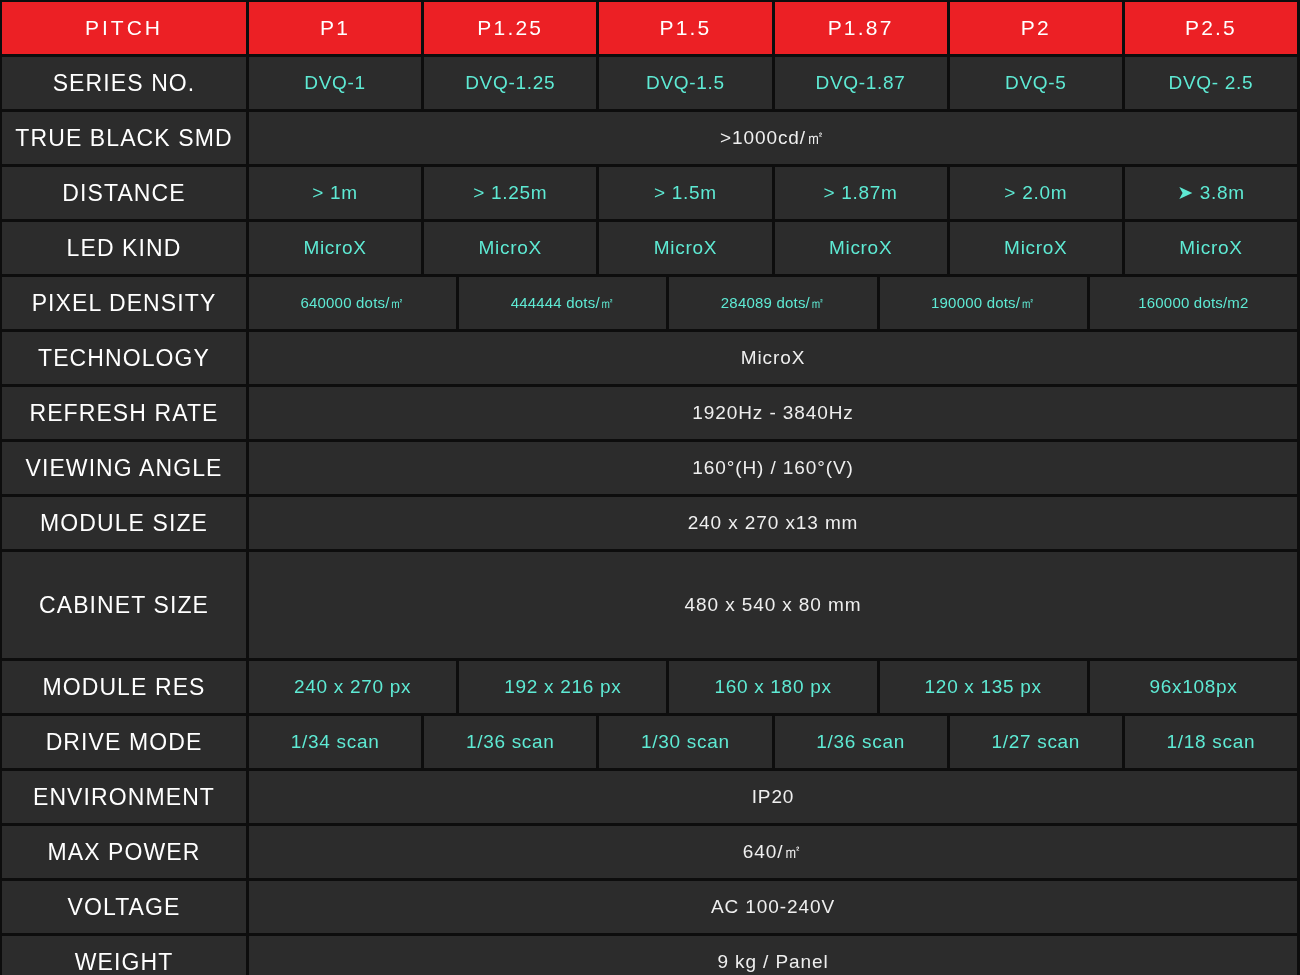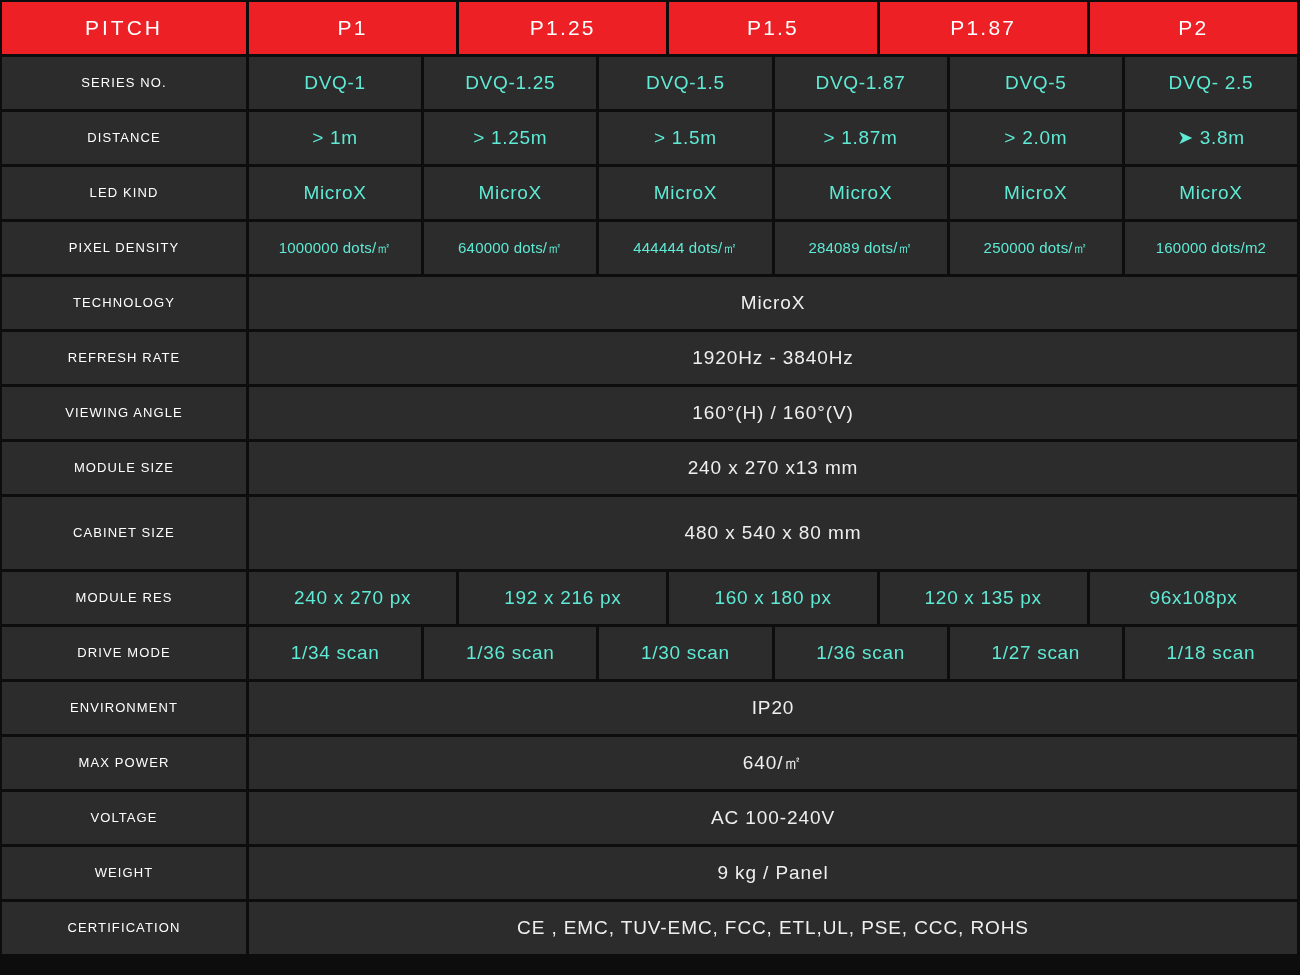--- a/index.html
+++ b/index.html
@@ -44,21 +44,21 @@
     line-height: 1.15;
     padding: 2px 4px;
     overflow: hidden;
     white-space: nowrap;
   }
 
   
   .cell.label-cell {
     flex: 0 0 244px;
     width: 244px;
-    font-size: 13px;
+    font-size: 23px;
     letter-spacing: 1.1px;
     color: #ffffff;
   }
 
   
   .cell.value-cell {
     flex: 1 1 0;
     min-width: 0;
     font-size: 19px;
     color: #5eead4;
@@ -87,71 +87,75 @@
 
   
   .cell.small-text {
     font-size: 15px;
     letter-spacing: 0.2px;
   }
 
   
   .row.h-header { height: 52px; }
   .row.h-std    { height: 52px; }
-  .row.h-tall   { height: 72px; }
+  .row.h-tall   { height: 106px; }
 </style>
 </head>
 <body>
 
 <div id="spec-table">
 
   <div class="row header-row h-header">
     <div class="cell label-cell">PITCH</div>
     <div class="cell value-cell">P1</div>
     <div class="cell value-cell">P1.25</div>
     <div class="cell value-cell">P1.5</div>
     <div class="cell value-cell">P1.87</div>
     <div class="cell value-cell">P2</div>
+    <div class="cell value-cell">P2.5</div>
   </div>
 
   <div id="rows-container" style="display: flex; flex-direction: column; gap: 3px; flex: 1 1 auto;">
       <div class="row h-std">
         <div class="cell label-cell">SERIES NO.</div>
         <div class="cell value-cell">DVQ-1</div>
         <div class="cell value-cell">DVQ-1.25</div>
         <div class="cell value-cell">DVQ-1.5</div>
         <div class="cell value-cell">DVQ-1.87</div>
         <div class="cell value-cell">DVQ-5</div>
         <div class="cell value-cell">DVQ- 2.5</div>
       </div>
       <div class="row h-std">
+        <div class="cell label-cell">TRUE BLACK SMD</div>
+        <div class="cell merged-cell">&gt;1000cd/㎡</div>
+      </div>
+      <div class="row h-std">
         <div class="cell label-cell">DISTANCE</div>
         <div class="cell value-cell">&gt; 1m</div>
         <div class="cell value-cell">&gt; 1.25m</div>
         <div class="cell value-cell">&gt; 1.5m</div>
         <div class="cell value-cell">&gt; 1.87m</div>
         <div class="cell value-cell">&gt; 2.0m</div>
         <div class="cell value-cell">➤  3.8m</div>
       </div>
       <div class="row h-std">
         <div class="cell label-cell">LED KIND</div>
         <div class="cell value-cell">MicroX</div>
         <div class="cell value-cell">MicroX</div>
         <div class="cell value-cell">MicroX</div>
         <div class="cell value-cell">MicroX</div>
         <div class="cell value-cell">MicroX</div>
         <div class="cell value-cell">MicroX</div>
       </div>
       <div class="row h-std">
         <div class="cell label-cell">PIXEL DENSITY</div>
-        <div class="cell value-cell small-text">1000000 dots/㎡</div>
         <div class="cell value-cell small-text">640000 dots/㎡</div>
         <div class="cell value-cell small-text">444444 dots/㎡</div>
         <div class="cell value-cell small-text">284089 dots/㎡</div>
-        <div class="cell value-cell small-text">250000 dots/㎡</div>
+        <div class="cell value-cell small-text">190000 dots/㎡</div>
         <div class="cell value-cell small-text">160000 dots/m2</div>
       </div>
       <div class="row h-std">
         <div class="cell label-cell">TECHNOLOGY</div>
         <div class="cell merged-cell">MicroX</div>
       </div>
       <div class="row h-std">
         <div class="cell label-cell">REFRESH RATE</div>
         <div class="cell merged-cell">1920Hz - 3840Hz</div>
       </div>

